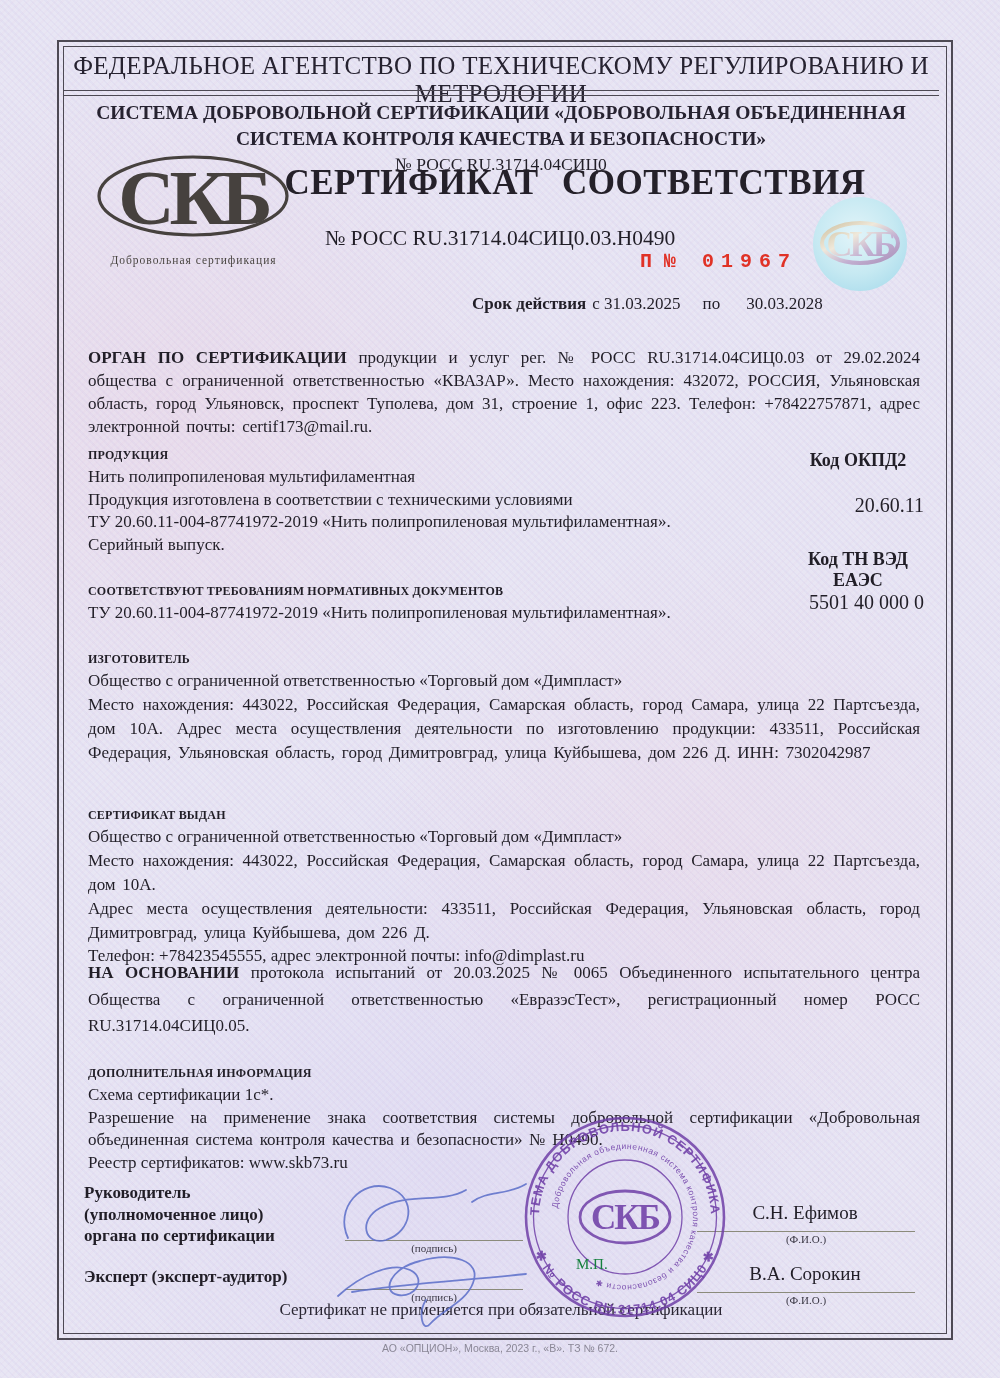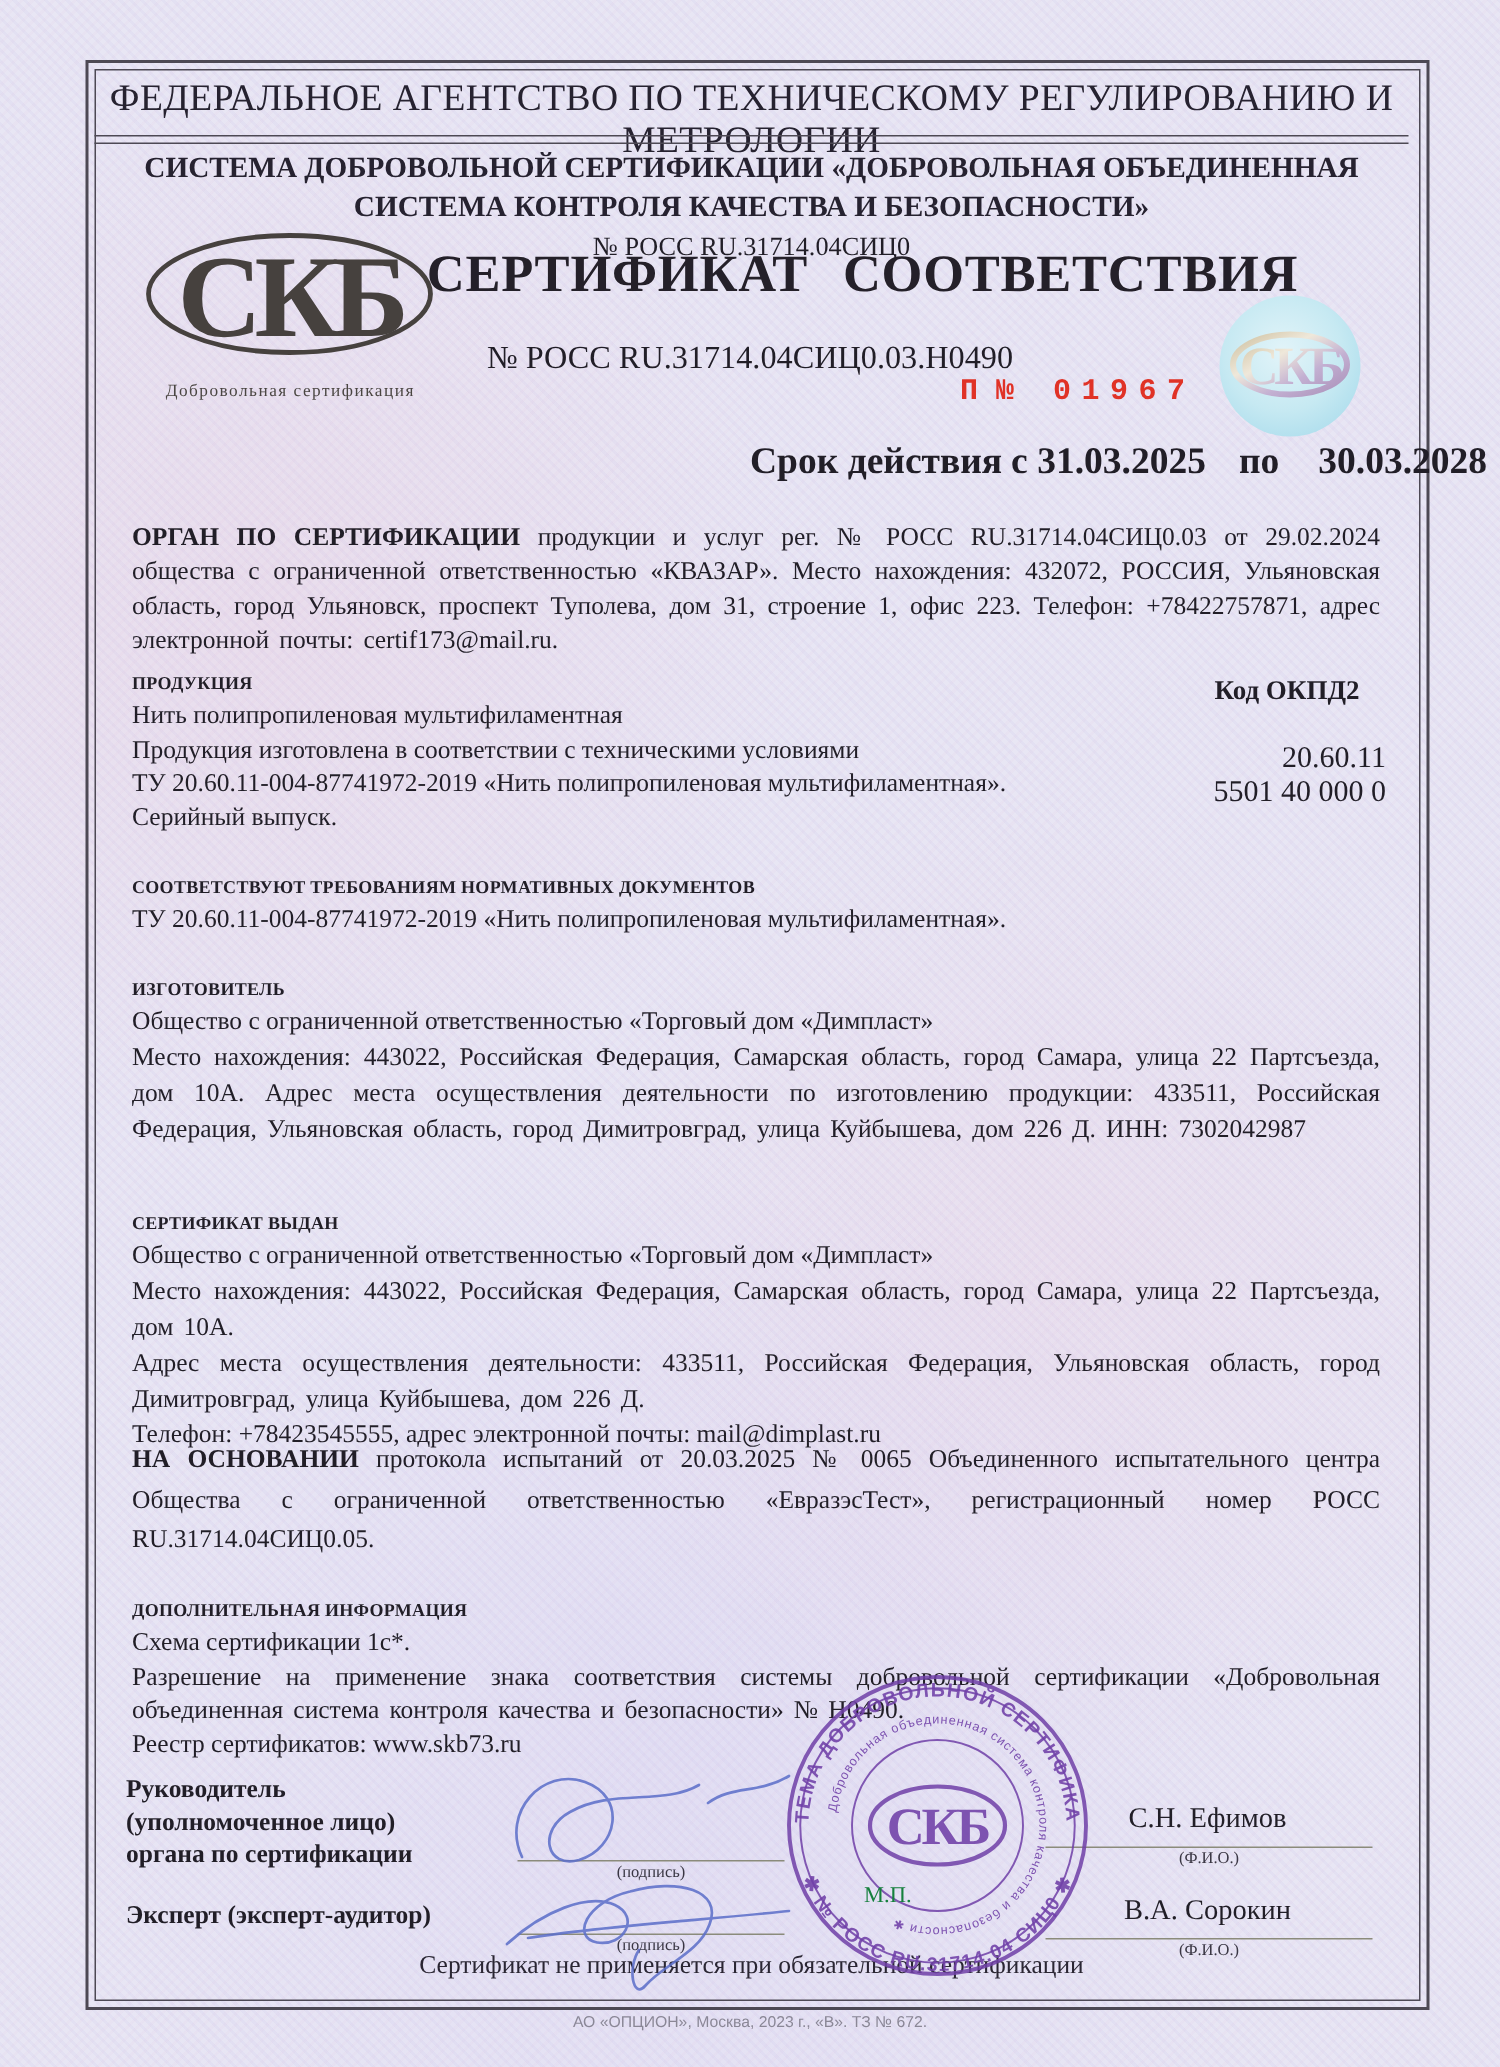--- a/index.html
+++ b/index.html
@@ -21,21 +21,21 @@
   .double-sep{left:63px;top:90px;width:876px;height:4px;border-top:1.4px solid #4d4954;border-bottom:1.4px solid #4d4954;}
   .system{left:70px;top:100px;width:862px;text-align:center;font-weight:bold;font-size:19.5px;line-height:26px;color:#262230;}
   .system-number{left:70px;top:154px;width:862px;text-align:center;font-size:17.5px;}
   .logo-wrap{left:86px;top:150px;width:215px;text-align:center;}
   .logo-caption{font-size:11.5px;letter-spacing:1px;color:#4a4642;margin-top:2px;}
   .main-title{left:250px;top:163px;width:650px;text-align:center;font-size:35px;font-weight:bold;letter-spacing:.5px;word-spacing:14px;color:#242029;}
   .cert-number{left:270px;top:226px;width:460px;text-align:center;font-size:21.5px;}
   .p-number{left:640px;top:250px;font-family:"Liberation Mono",monospace;font-size:20px;color:#e03226;font-weight:bold;}
   .p-number .digits{letter-spacing:7px;margin-left:26px;}
   .hologram{left:812px;top:196px;width:96px;height:96px;}
-  .validity{left:500px;top:294px;width:408px;font-size:25px;white-space:nowrap;font-weight:bold;}
+  .validity{left:472px;top:294px;width:408px;font-size:17px;white-space:nowrap;}
   .validity b{margin-right:6px;}
   .validity .to-label{margin:0 26px 0 22px;}
   .body-block{left:88px;width:832px;}
   .para{margin:0;text-align:justify;font-size:17px;line-height:23px;word-spacing:2.5px;}
   .h-sect{font-weight:bold;font-size:12px;margin:0 0 3px 0;letter-spacing:.2px;}
   .line17{font-size:17px;line-height:22.5px;}
   .codes-col{left:792px;top:450px;width:132px;text-align:center;}
   .codes-col .lbl{font-weight:bold;font-size:18px;line-height:21px;}
   .codes-col .val{font-size:20px;text-align:right;}
   .sig-label{left:84px;font-weight:bold;font-size:17px;line-height:21.5px;}
@@ -110,40 +110,44 @@
   <div class="h-sect">ПРОДУКЦИЯ</div>
   <div class="line17">Нить полипропиленовая мультифиламентная</div>
   <div class="line17">Продукция изготовлена в соответствии с техническими условиями</div>
   <div class="line17">ТУ 20.60.11-004-87741972-2019 «Нить полипропиленовая  мультифиламентная».</div>
   <div class="line17">Серийный выпуск.</div>
 </div>
 
 <div class="abs codes-col">
   <div class="lbl">Код ОКПД2</div>
   <div class="val" style="margin-top:23px;">20.60.11</div>
+  <div class="lbl" style="margin-top:32px;">
+    <div>Код ТН ВЭД</div>
+    <div>ЕАЭС</div>
+  </div>
   <div class="val" style="">5501 40 000 0</div>
 </div>
 
 <div class="abs" style="left:88px;top:584px;width:740px;">
   <div class="h-sect">СООТВЕТСТВУЮТ ТРЕБОВАНИЯМ НОРМАТИВНЫХ ДОКУМЕНТОВ</div>
   <div class="line17">ТУ 20.60.11-004-87741972-2019 «Нить полипропиленовая  мультифиламентная».</div>
 </div>
 
 <div class="abs body-block" style="top:652px;">
   <div class="h-sect">ИЗГОТОВИТЕЛЬ</div>
   <div class="line17">Общество с ограниченной ответственностью «Торговый дом «Димпласт»</div>
   <p class="para" style="line-height:24px;">Место нахождения: 443022, Российская Федерация, Самарская область, город Самара, улица 22 Партсъезда, дом 10А. Адрес места осуществления деятельности по изготовлению продукции: 433511, Российская Федерация, Ульяновская область, город Димитровград, улица Куйбышева, дом 226 Д. ИНН: 7302042987</p>
 </div>
 
 <div class="abs body-block" style="top:808px;">
   <div class="h-sect">СЕРТИФИКАТ ВЫДАН</div>
   <div class="line17">Общество с ограниченной ответственностью «Торговый дом «Димпласт»</div>
   <p class="para" style="line-height:24px;">Место нахождения: 443022, Российская Федерация, Самарская область, город Самара, улица 22 Партсъезда, дом 10А.</p>
   <p class="para" style="line-height:24px;">Адрес места осуществления деятельности: 433511, Российская Федерация, Ульяновская область, город Димитровград, улица Куйбышева, дом 226 Д.</p>
-  <div class="line17">Телефон: +78423545555, адрес электронной почты: mail@dimplast.ru</div>
+  <div class="line17">Телефон: +78423545555, адрес электронной почты: info@dimplast.ru</div>
 </div>
 
 <div class="abs body-block" style="top:960px;">
   <p class="para" style="line-height:26.5px;"><b>НА ОСНОВАНИИ</b> <span>протокола испытаний от 20.03.2025 № 0065 Объединенного испытательного центра Общества с ограниченной ответственностью «ЕвразэсТест», регистрационный номер РОСС RU.31714.04СИЦ0.05.</span></p>
 </div>
 
 <div class="abs body-block" style="top:1066px;">
   <div class="h-sect">ДОПОЛНИТЕЛЬНАЯ ИНФОРМАЦИЯ</div>
   <div class="line17">Схема сертификации 1с*.</div>
   <p class="para" style="line-height:22.5px;">Разрешение на применение знака соответствия системы добровольной сертификации «Добровольная объединенная система контроля качества и безопасности» № Н0490.</p>

